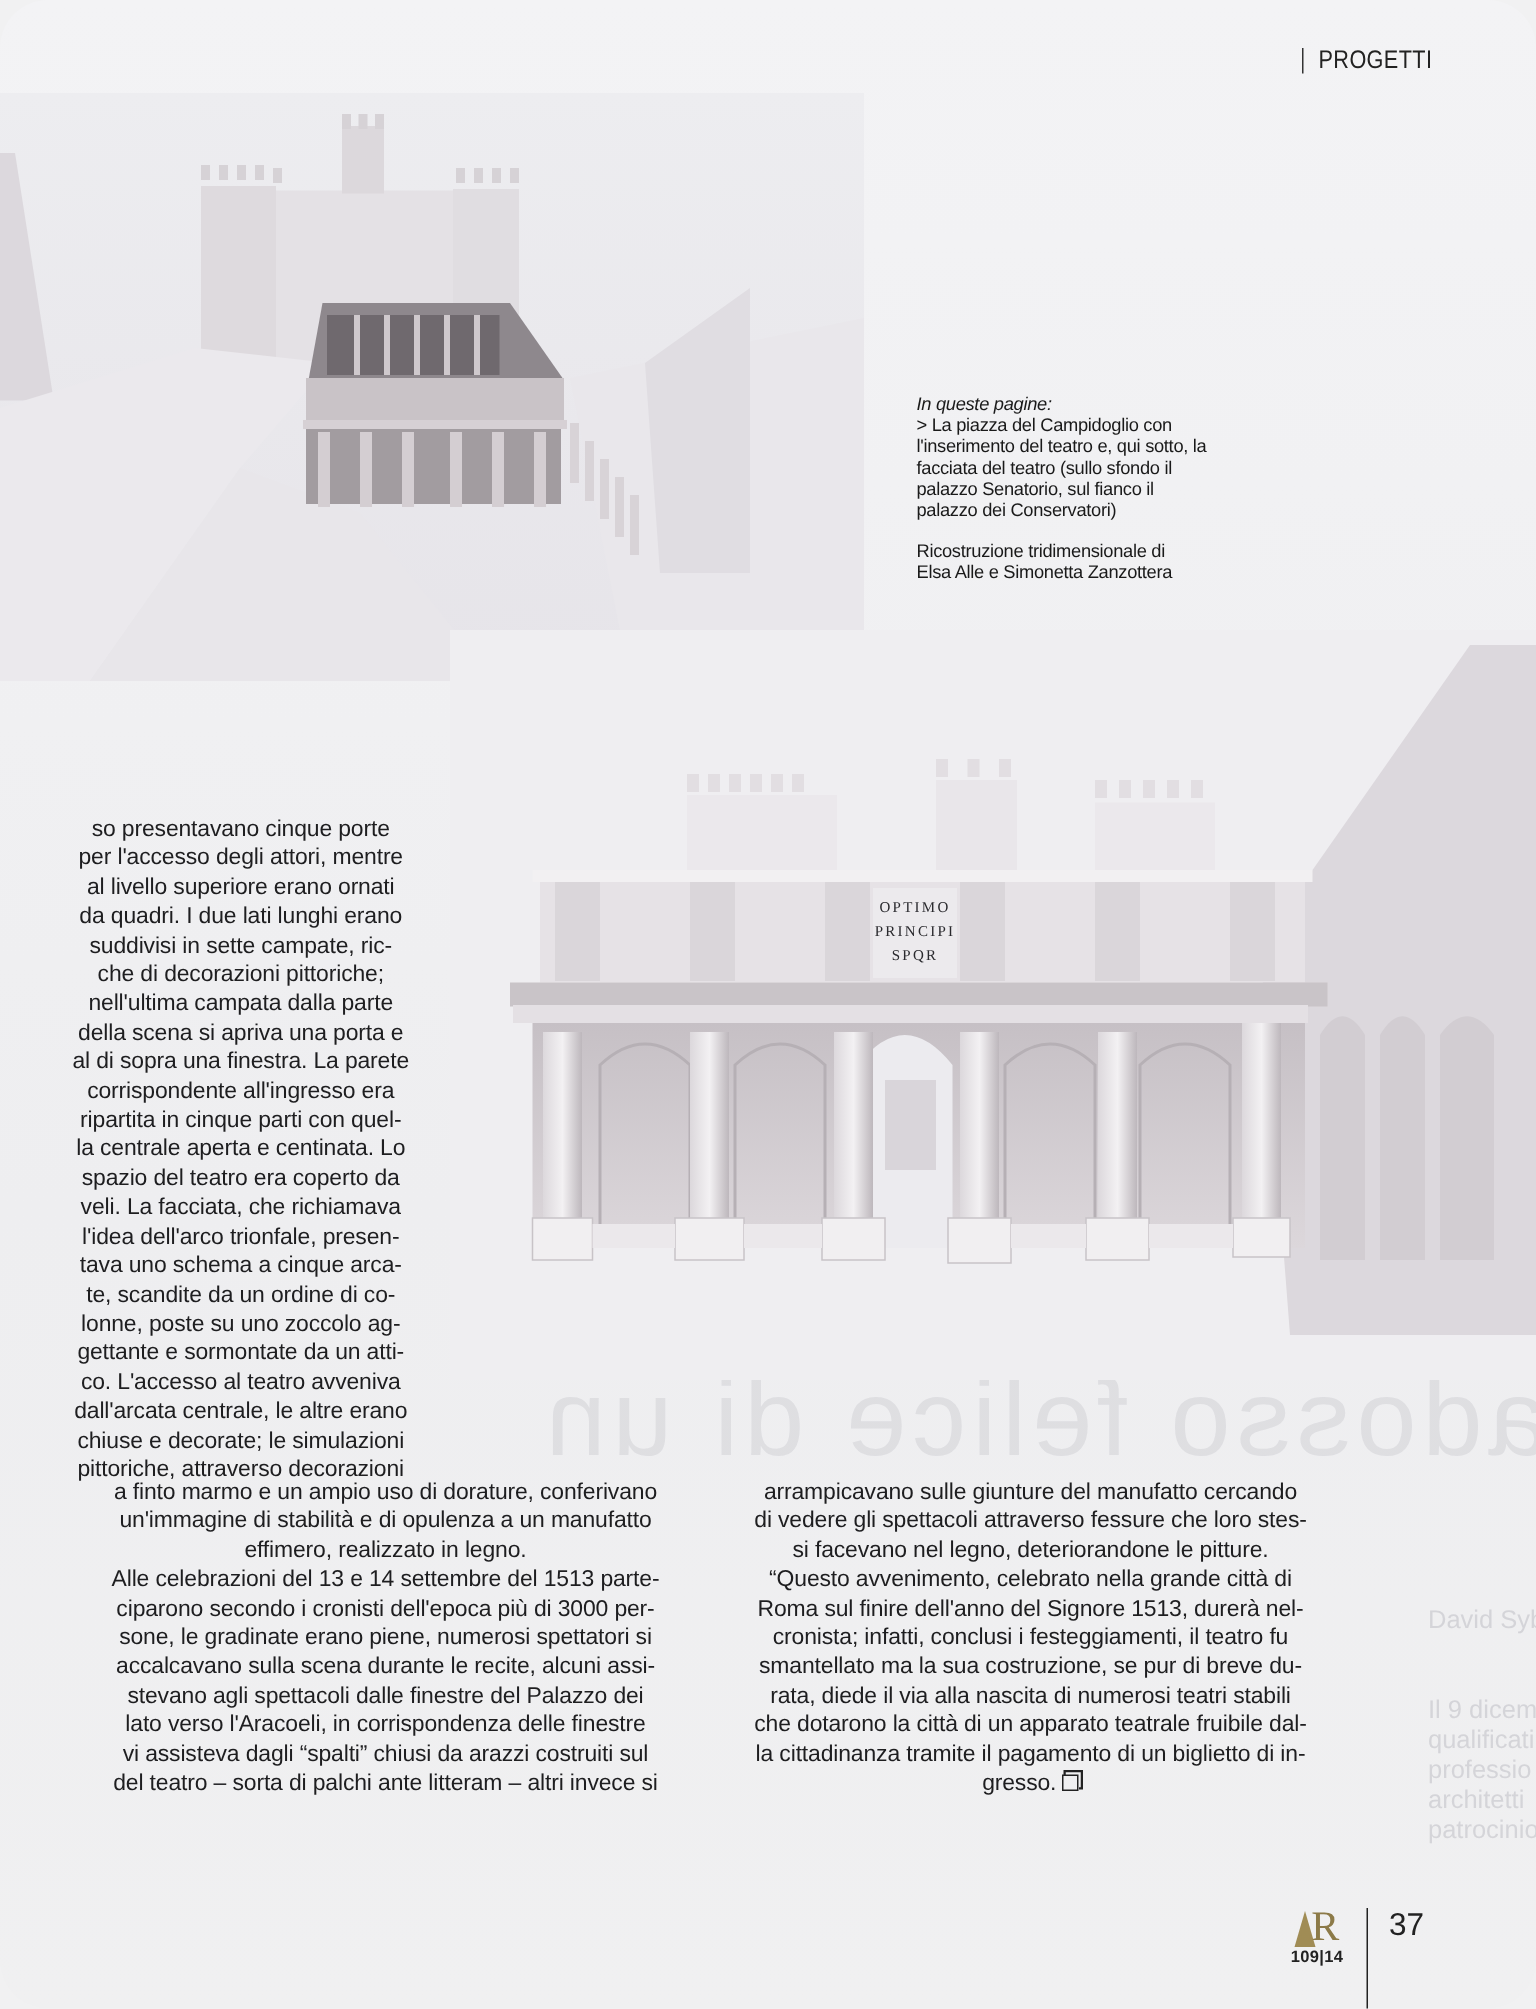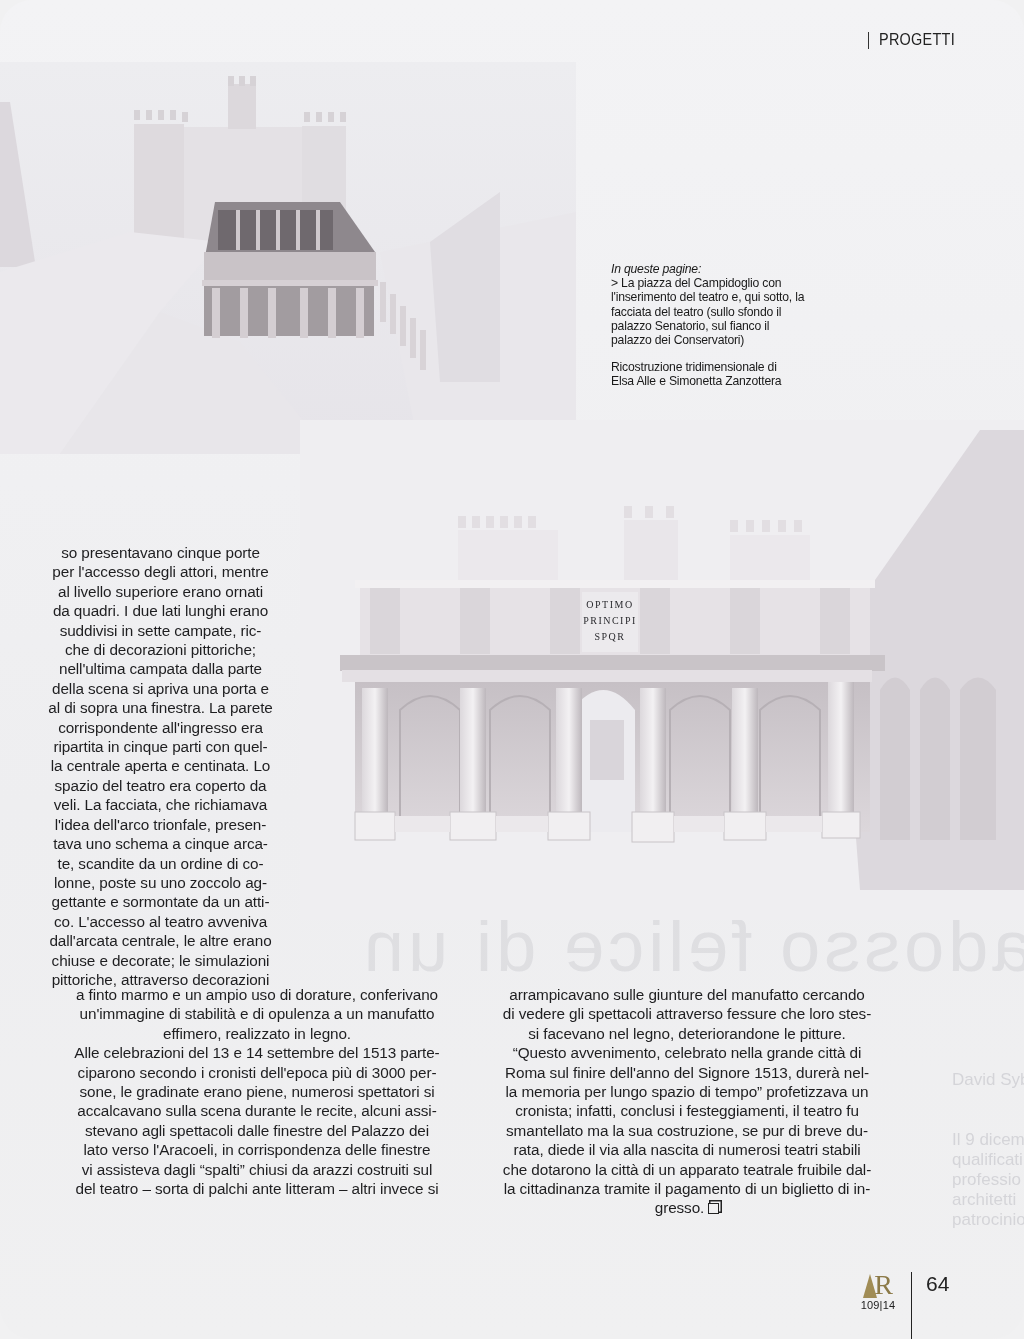--- a/index.html
+++ b/index.html
@@ -89,21 +89,21 @@
     }
     .logo { width: 46px; display: flex; flex-direction: column; align-items: center; }
     .logo-mark { display: flex; align-items: flex-end; height: 28px; }
     .logo-mark .tri {
       width: 0; height: 0; border-left: 7px solid transparent; border-right: 7px solid transparent;
       border-bottom: 24px solid #a08c55; margin-right: -3px;
     }
     .logo-mark .r {
       font-family: "Liberation Serif", serif; font-size: 28px; color: #8c7a48; line-height: 26px;
     }
-    .logo-issue { font-size: 11px; font-weight: normal; color: #222; letter-spacing: 0.2px; margin-top: 1px; }
+    .logo-issue { font-size: 11px; font-weight: bold; color: #222; letter-spacing: 0.2px; margin-top: 1px; }
     .footer .divider { width: 1px; height: 68px; background: #222; margin-left: 10px; margin-top: 2px; }
     .page-number { font-size: 21px; color: #222; margin-left: 14px; margin-top: 2px; }
   </style>
 </head>
 <body>
 
 <div class="page">
 
   <div class="section-header">
     <span class="bar"></span>
@@ -339,34 +339,33 @@
     <span class="line">vi assisteva dagli “spalti” chiusi da arazzi costruiti sul</span>
     <span class="line"><span>del teatro – sorta di palchi </span><span class="em">ante litteram</span><span> – altri invece si</span></span>
   </div>
 
   <div class="col-right body-text">
     <span class="line">arrampicavano sulle giunture del manufatto cercando</span>
     <span class="line">di vedere gli spettacoli attraverso fessure che loro stes-</span>
     <span class="line">si facevano nel legno, deteriorandone le pitture.</span>
     <span class="line em">“Questo avvenimento, celebrato nella grande città di</span>
     <span class="line em">Roma sul finire dell'anno del Signore 1513, durerà nel-</span>
-    <span class="line"><span class="em">la memoria per lungo spazio di tempo</span><span>” profetizzava un</span></span>
     <span class="line">cronista; infatti, conclusi i festeggiamenti, il teatro fu</span>
     <span class="line">smantellato ma la sua costruzione, se pur di breve du-</span>
     <span class="line">rata, diede il via alla nascita di numerosi teatri stabili</span>
     <span class="line">che dotarono la città di un apparato teatrale fruibile dal-</span>
     <span class="line">la cittadinanza tramite il pagamento di un biglietto di in-</span>
     <span class="line"><span>gresso.</span><span class="end-mark"></span></span>
   </div>
 
   <div class="footer">
     <div class="logo">
       <div class="logo-mark">
         <span class="tri"></span>
         <span class="r">R</span>
       </div>
       <span class="logo-issue">109|14</span>
     </div>
     <span class="divider"></span>
-    <span class="page-number">64</span>
+    <span class="page-number">37</span>
   </div>
 
 </div>
 
 </body></html>

